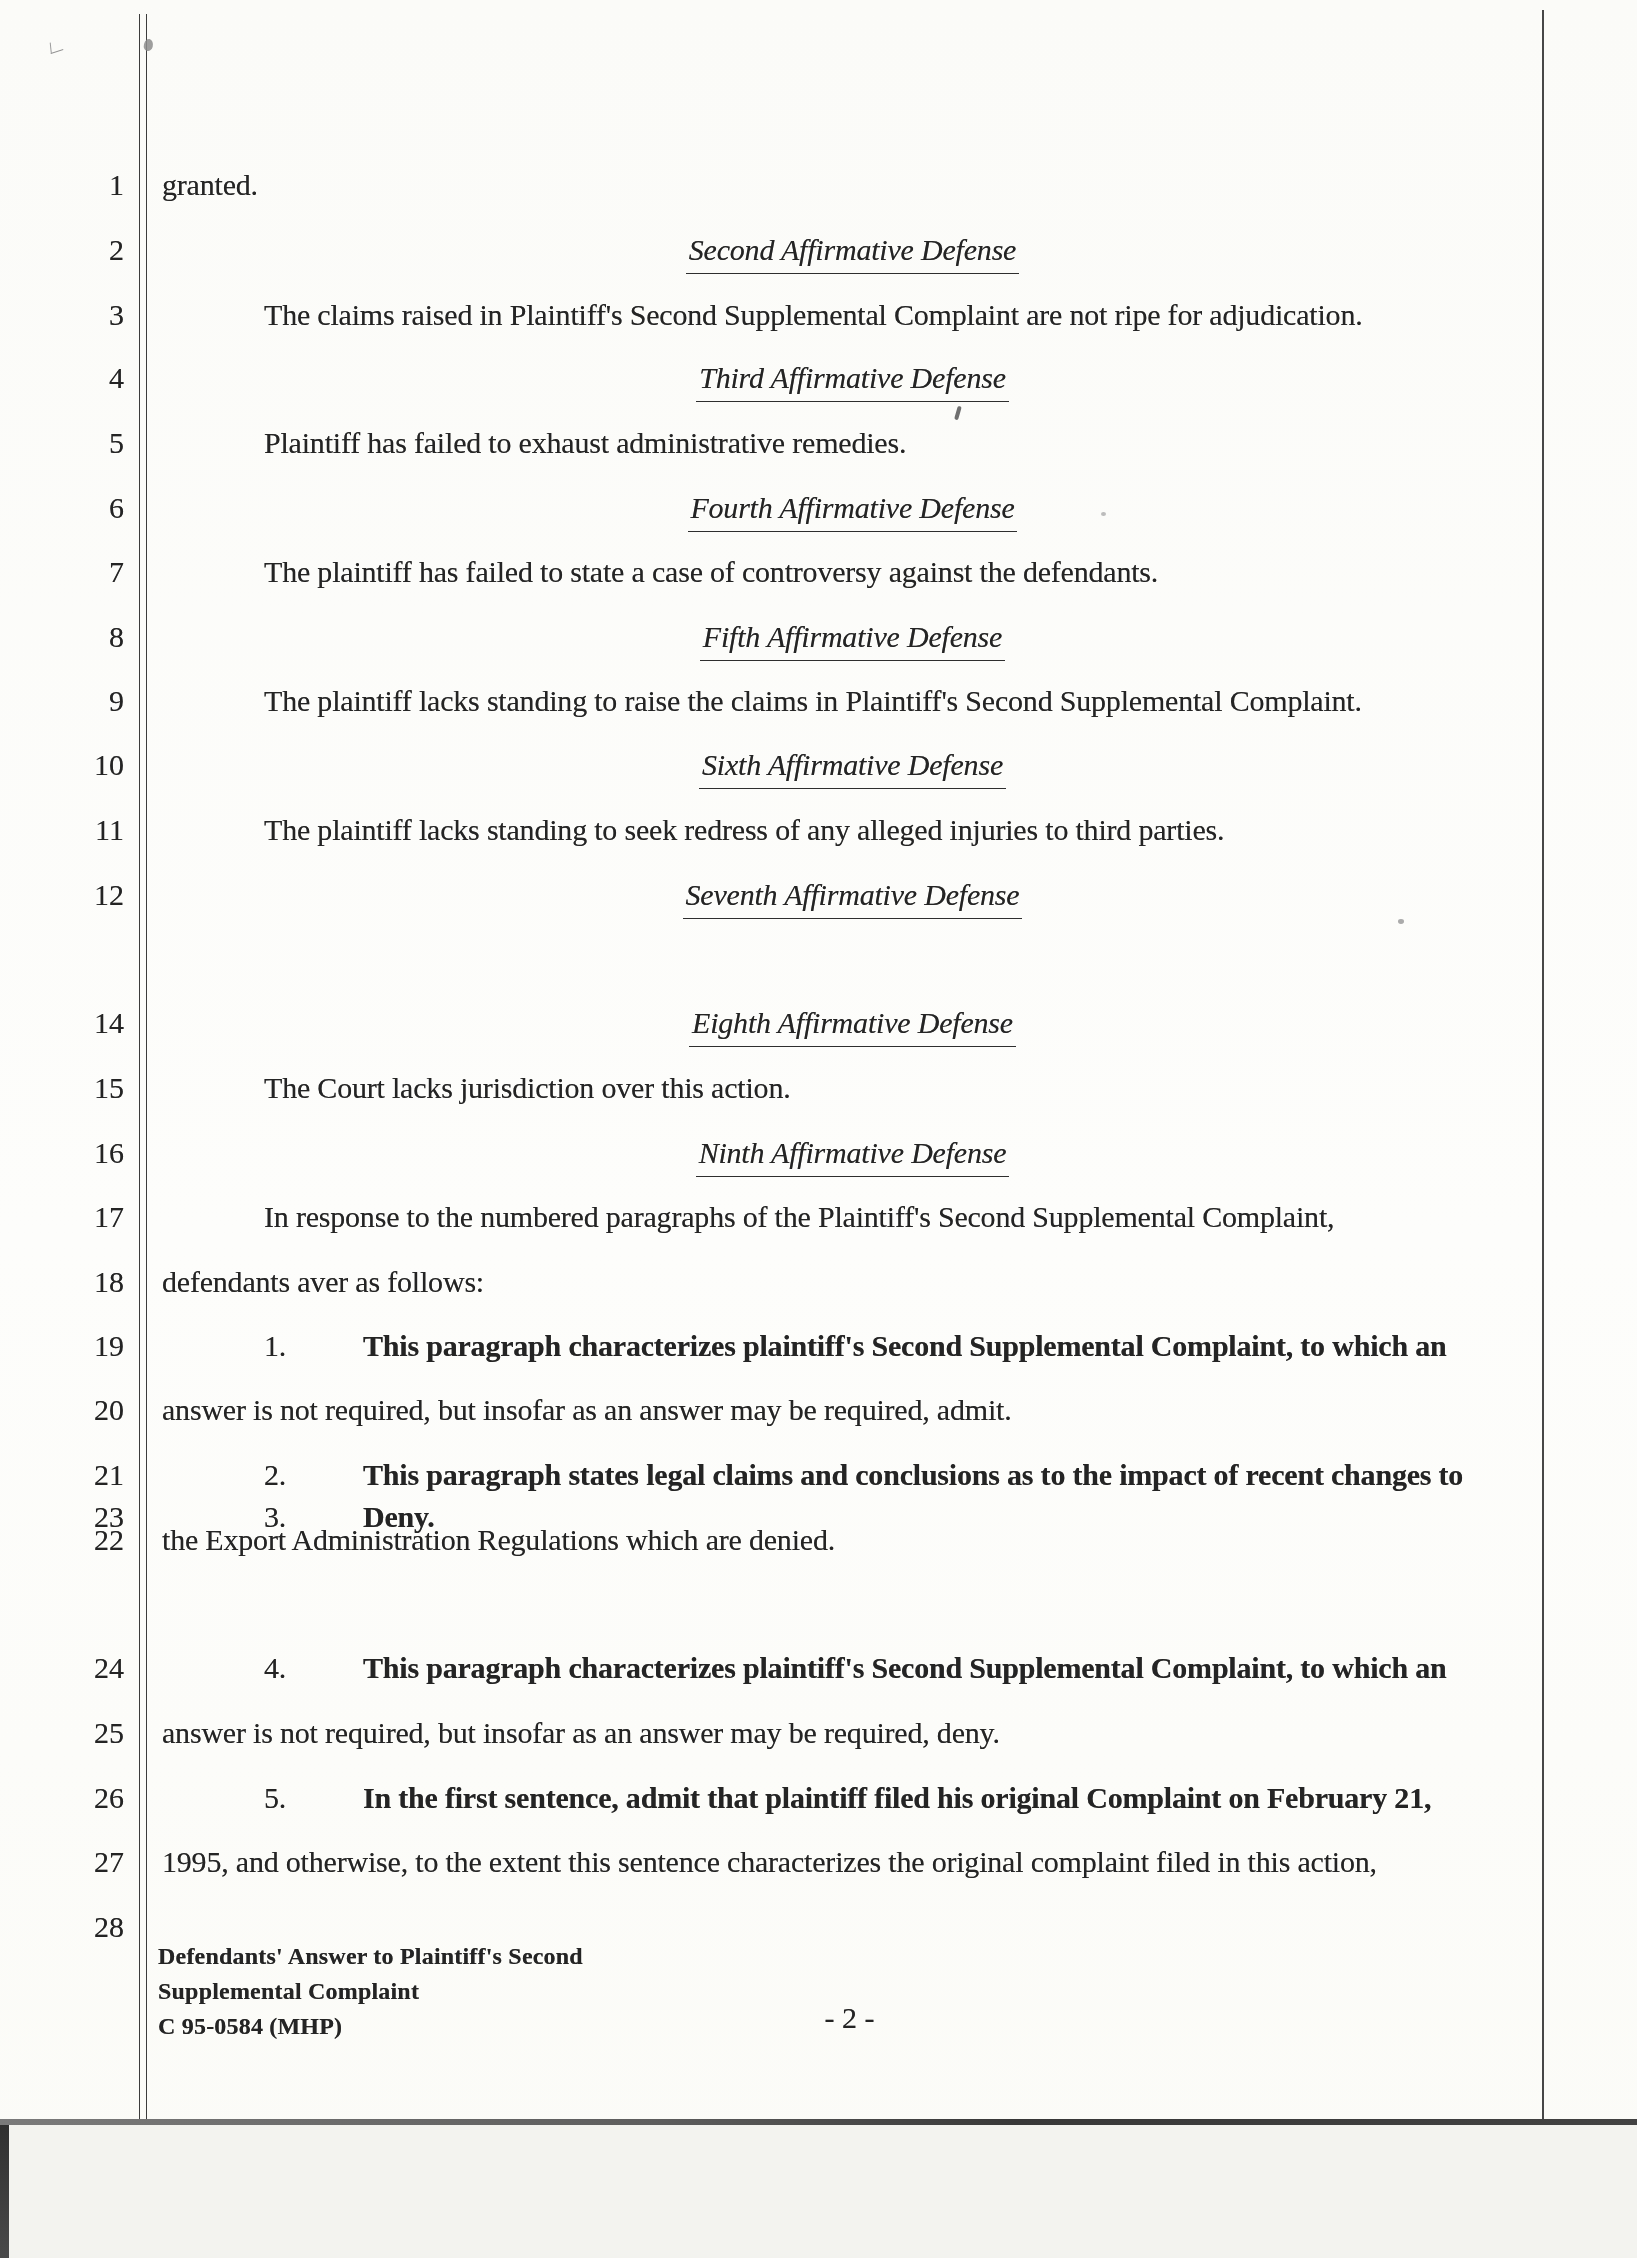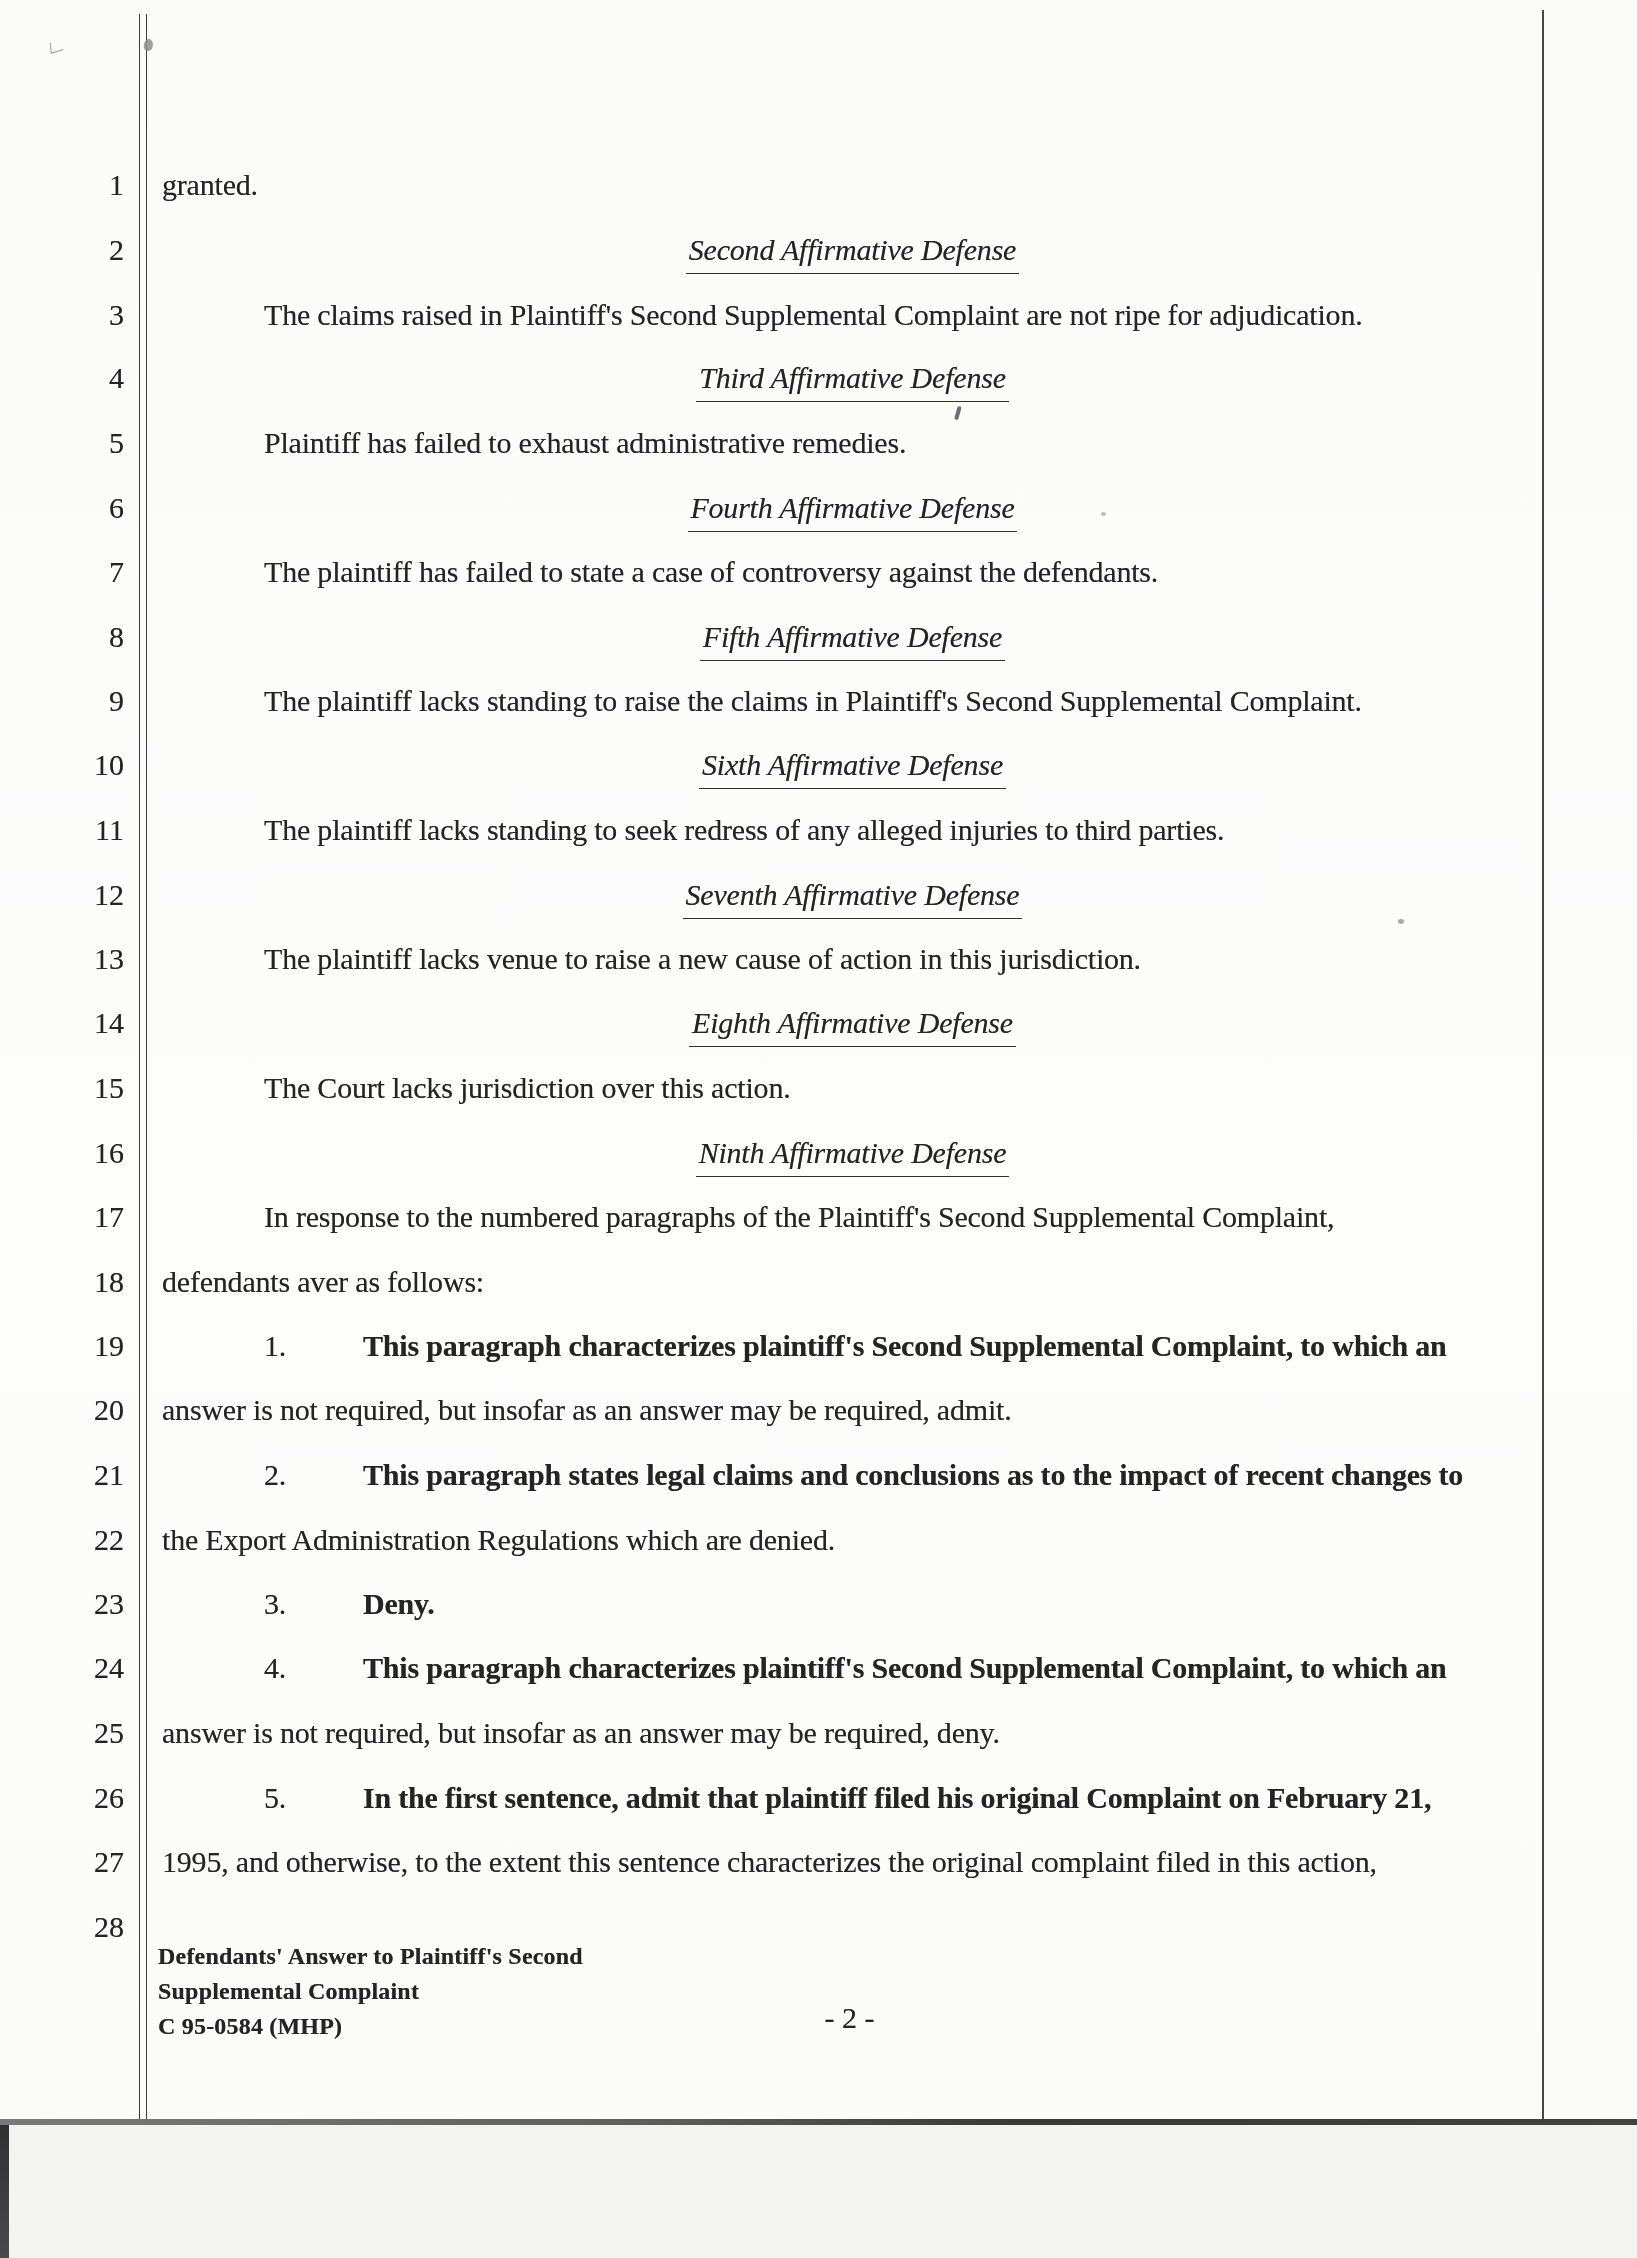--- a/index.html
+++ b/index.html
@@ -134,24 +134,20 @@
   <div class="row" style="top:809px">
     <span class="ln">11</span>
     <span class="indent">The plaintiff lacks standing to seek redress of any alleged injuries to third parties.</span>
   </div>
 
   <div class="row" style="top:874px">
     <span class="ln">12</span>
     <span class="center"><span class="hd">Seventh Affirmative Defense</span></span>
   </div>
 
-  <div class="row" style="top:938px">
-    <span class="ln">13</span>
-    <span class="indent">The plaintiff lacks venue to raise a new cause of action in this jurisdiction.</span>
-  </div>
 
   <div class="row" style="top:1002px">
     <span class="ln">14</span>
     <span class="center"><span class="hd">Eighth Affirmative Defense</span></span>
   </div>
 
   <div class="row" style="top:1067px">
     <span class="ln">15</span>
     <span class="indent">The Court lacks jurisdiction over this action.</span>
   </div>
@@ -186,21 +182,21 @@
     <span class="ln">21</span>
     <span class="inum">2.</span>
     <span class="itxt">This paragraph states legal claims and conclusions as to the impact of recent changes to</span>
   </div>
 
   <div class="row" style="top:1519px">
     <span class="ln">22</span>
     <span class="flush">the Export Administration Regulations which are denied.</span>
   </div>
 
-  <div class="row" style="top:1583px">
+  <div class="row" style="top:1496px">
     <span class="ln">23</span>
     <span class="inum">3.</span>
     <span class="itxt">Deny.</span>
   </div>
 
   <div class="row" style="top:1647px">
     <span class="ln">24</span>
     <span class="inum">4.</span>
     <span class="itxt">This paragraph characterizes plaintiff's Second Supplemental Complaint, to which an</span>
   </div>

